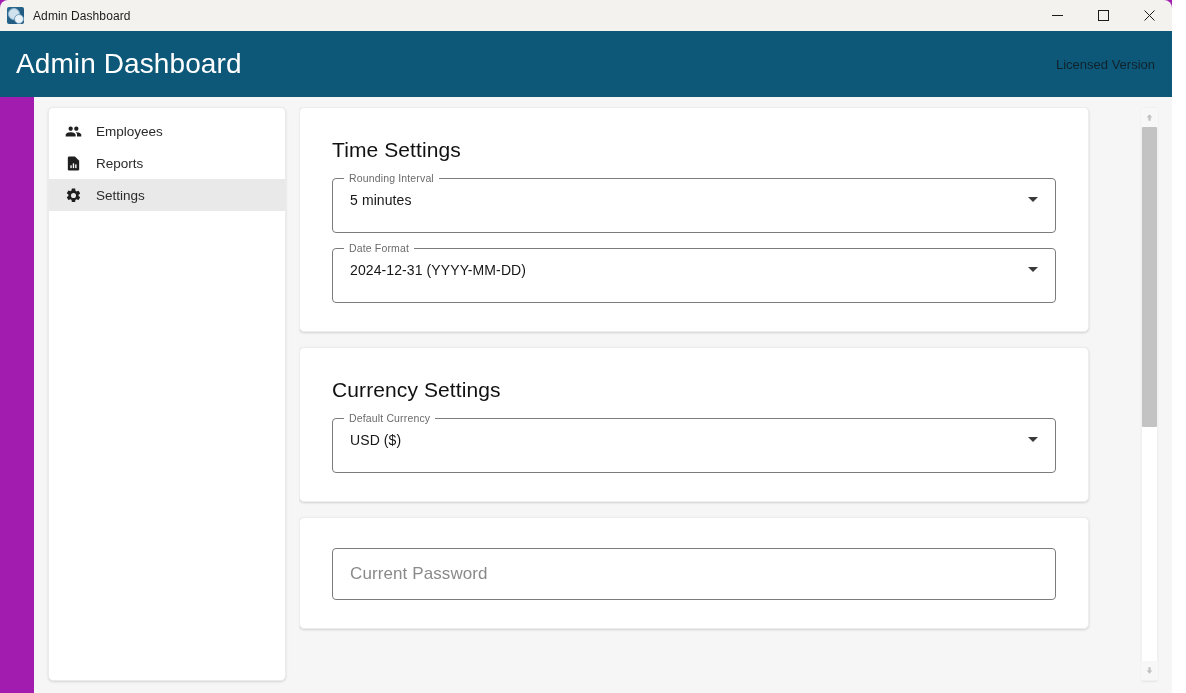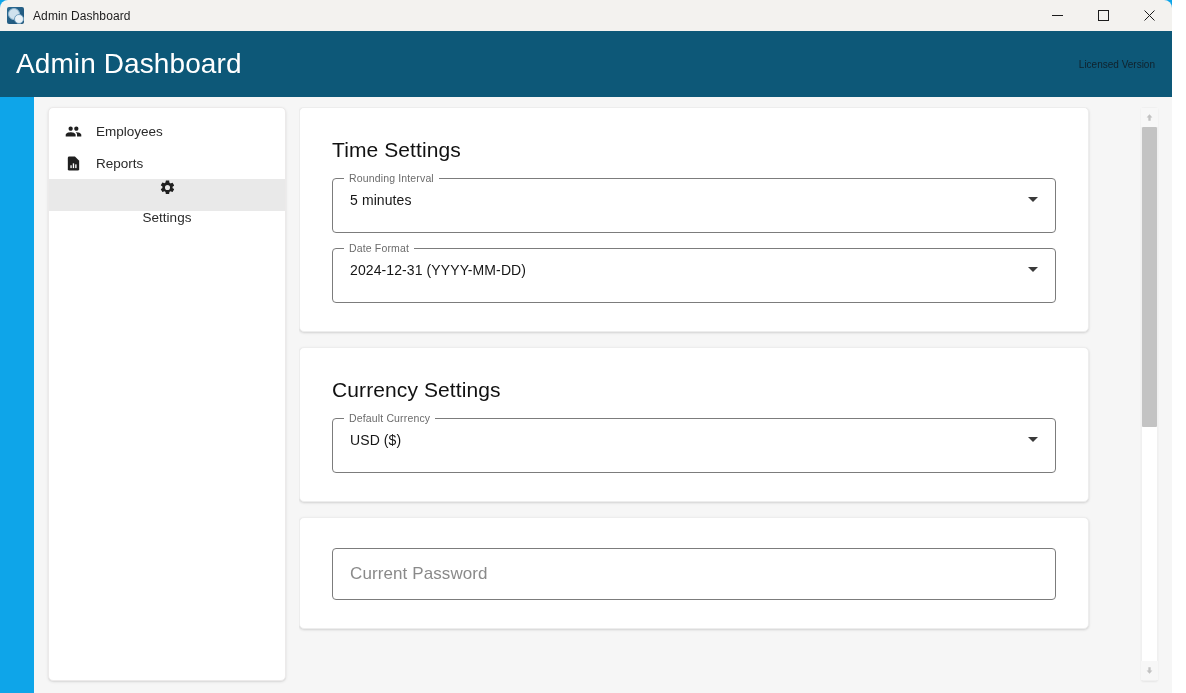--- a/index.html
+++ b/index.html
@@ -9,21 +9,21 @@
     height: 693px;
     overflow: hidden;
     font-family: "Liberation Sans", sans-serif;
     background: #ffffff;
   }
 
   .window {
     position: relative;
     width: 1172px;
     height: 693px;
-    background: #0ea5e9;
+    background: #a21caf;
     display: flex;
     flex-direction: column;
     overflow: hidden;
   }
 
   
   .titlebar {
     height: 31px;
     min-height: 31px;
     background: #f3f2ef;
@@ -98,21 +98,21 @@
     justify-content: space-between;
     padding: 0 15px 0 16px;
   }
   .appbar h1 {
     font-size: 28px;
     font-weight: 400;
     color: #ffffff;
     letter-spacing: 0.1px;
   }
   .license-text {
-    font-size: 10px;
+    font-size: 13px;
     color: #10222c;
     padding-right: 2px;
   }
 
   
   .body-area {
     flex: 1;
     display: flex;
     background: #f6f6f6;
     padding: 10px 0 12px 14px;
@@ -136,21 +136,21 @@
   .nav-item {
     display: flex;
     align-items: center;
     gap: 14px;
     height: 32px;
     padding: 0 16px;
     color: #2a2a2a;
     font-size: 13.5px;
     cursor: default;
   }
-  .nav-item.selected { background: #e9e9e9; flex-direction: column; }
+  .nav-item.selected { background: #e9e9e9; }
   .nav-icon {
     width: 17px;
     height: 17px;
     display: flex;
     align-items: center;
     justify-content: center;
     color: #1f1f1f;
     flex: 0 0 auto;
   }
   .nav-icon svg { display: block; }

